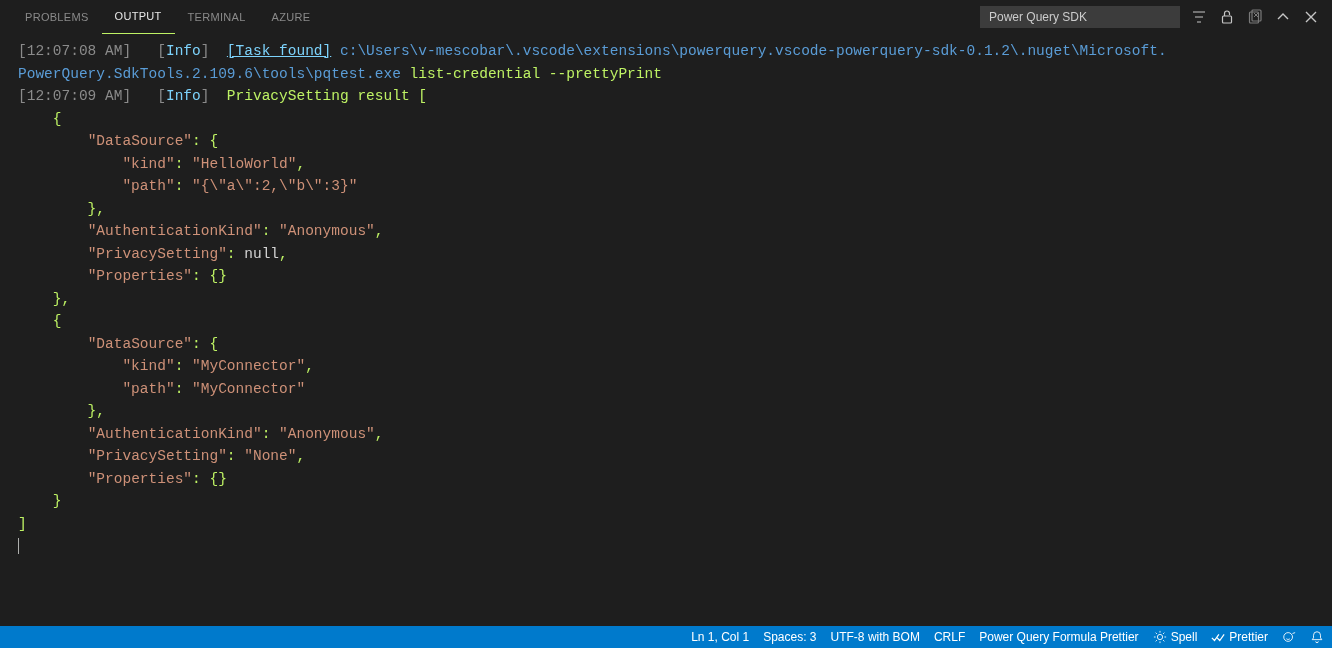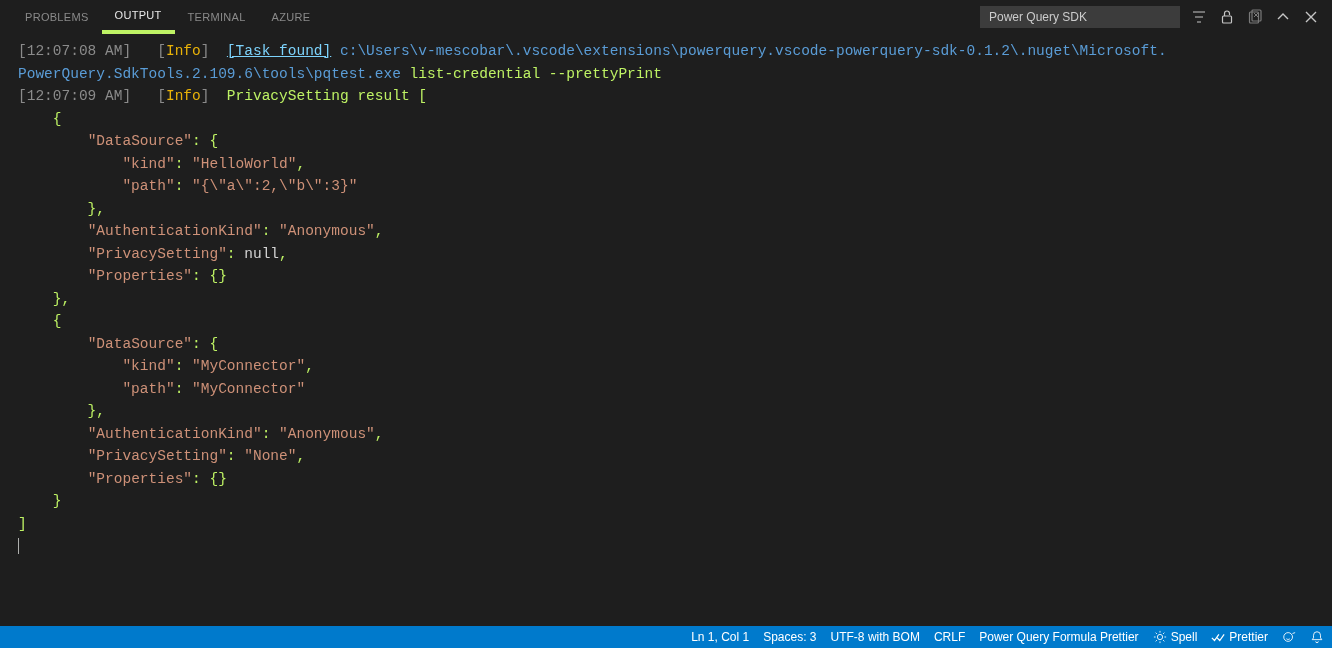--- a/index.html
+++ b/index.html
@@ -27,21 +27,21 @@
     padding: 0 13px;
     height: 34px;
     display: flex;
     align-items: center;
     color: #8a8a8a;
     cursor: pointer;
     letter-spacing: 0.3px;
   }
   .panel-tab.active {
     color: #e7e7e7;
-    border-bottom: 4px solid #bef264;
+    border-bottom: 1px solid #bef264;
   }
 
   .panel-actions {
     margin-left: auto;
     display: flex;
     align-items: center;
     gap: 10px;
   }
   .dropdown {
     background: #3c3c3c;
@@ -74,21 +74,21 @@
   .output {
     font-family: Consolas, "Courier New", monospace;
     font-size: 14.5px;
     line-height: 22.5px;
     padding: 6px 18px;
     white-space: pre;
     color: #d5d5d5;
   }
   .ts   { color: #8b8b8b; }
   .br   { color: #8b8b8b; }
-  .info { color: #eab308; }
+  .info { color: #7dd3fc; }
   .task { color: #7dd3fc; text-decoration: underline; }
   .path { color: #5a9cd6; }
 
   
   .pw { color: #bef264; }
   .rk { color: #ce9178; } 
   .rs { color: #ce9178; } 
   .rw { color: #d5d5d5; } 
   .caret {
     display:inline-block;

